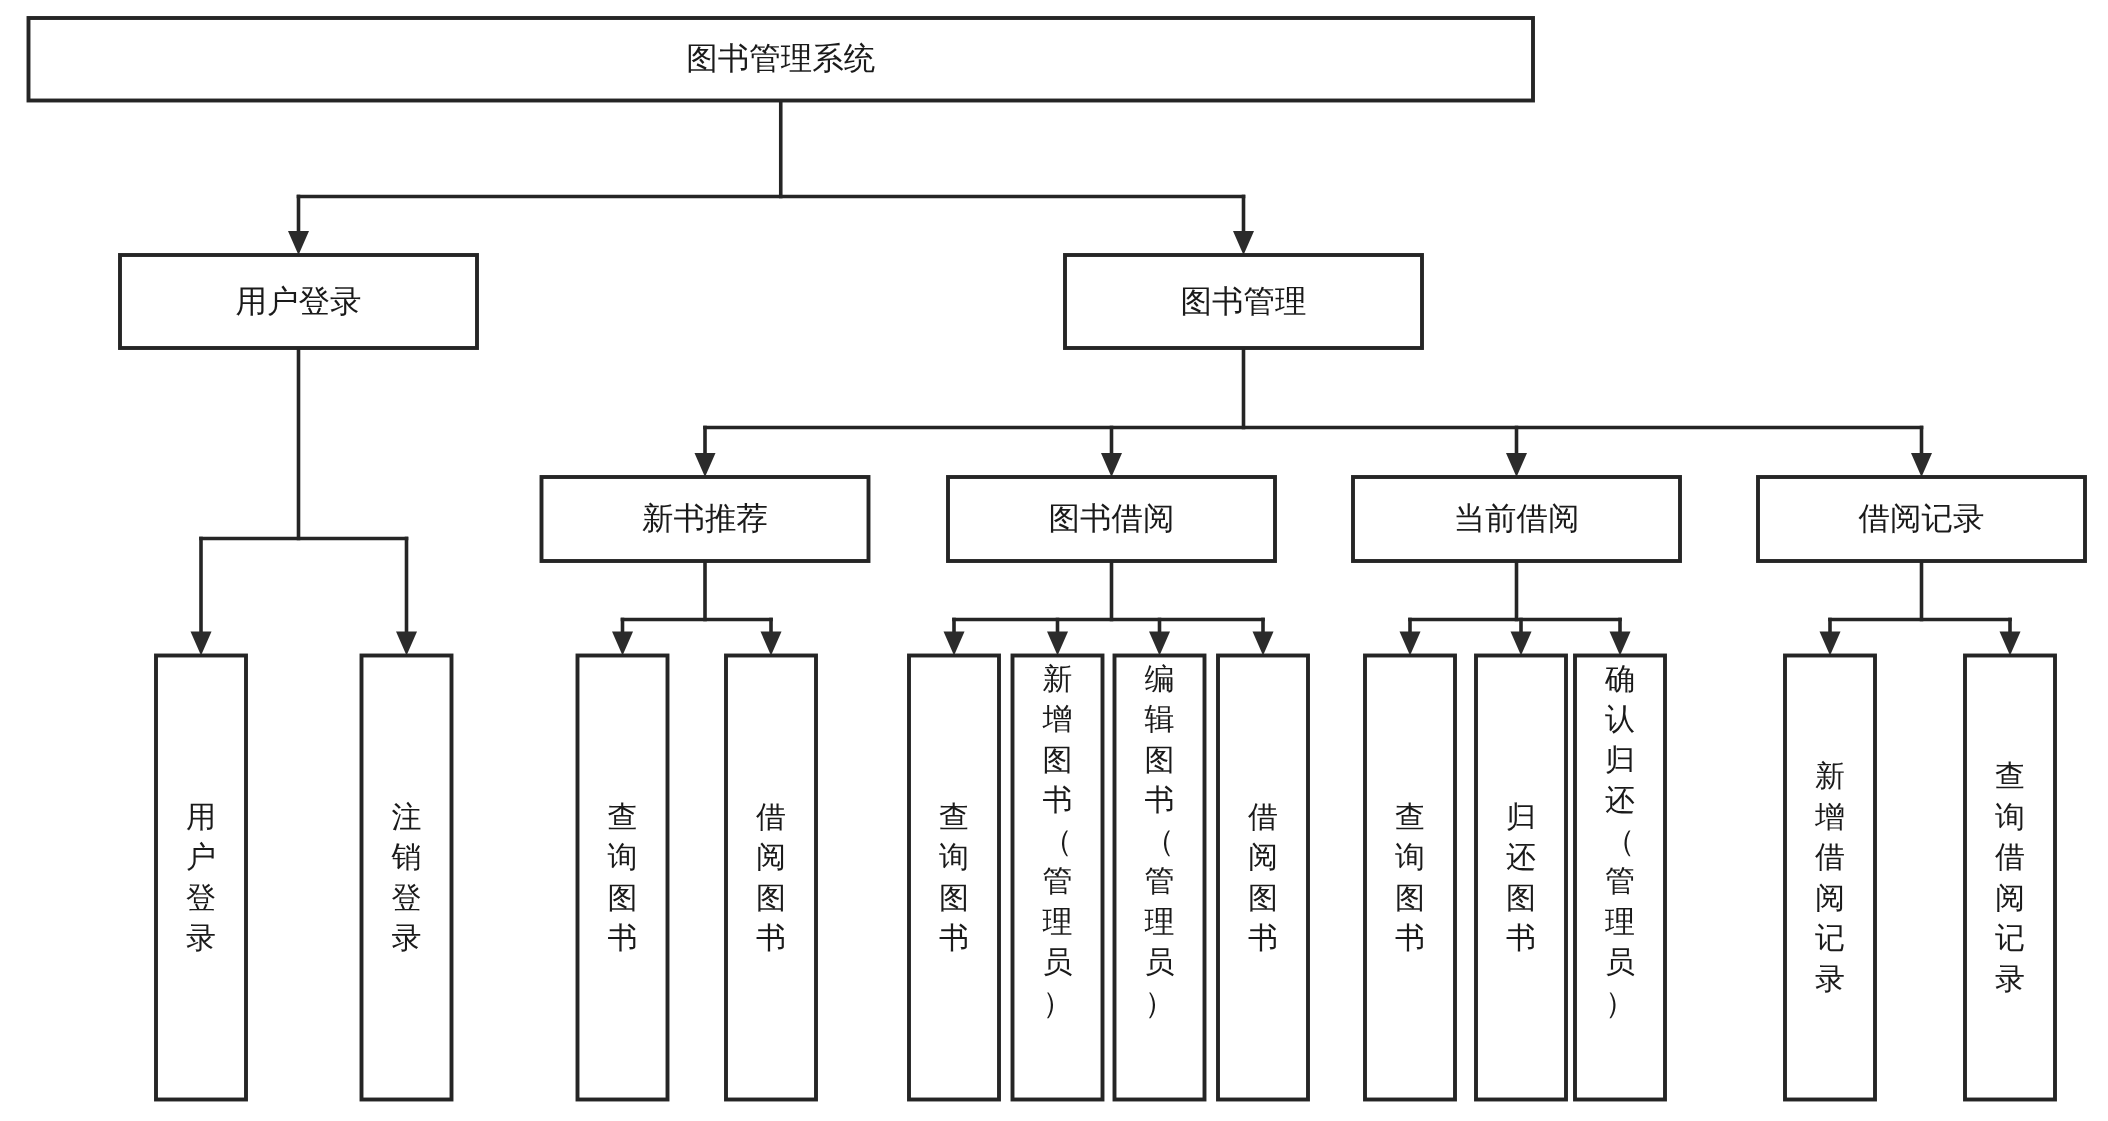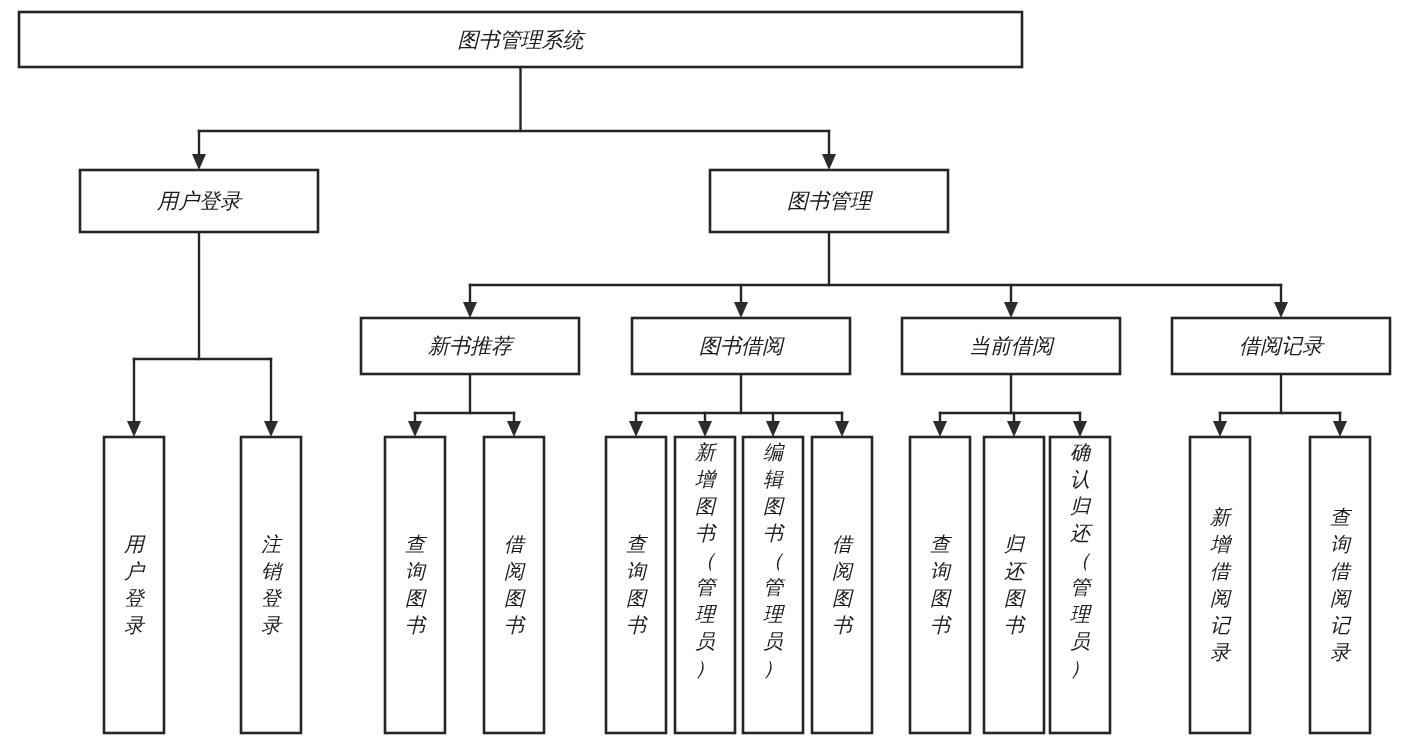--- a/index.html
+++ b/index.html
@@ -11,21 +11,20 @@
     width: 1405px;
     height: 747px;
     font-family: "DejaVu Sans", "Liberation Sans", sans-serif;
     overflow: hidden;
     position: relative;
   }
   #diagram-root {
     position: relative;
     width: 1405px;
     height: 651px;
-    font-style: italic;
   }
   svg#flow {
     position: absolute;
     top: 0;
     left: 0;
     width: 1405px;
     height: 747px;
     display: block;
   }
   .node-rect {

